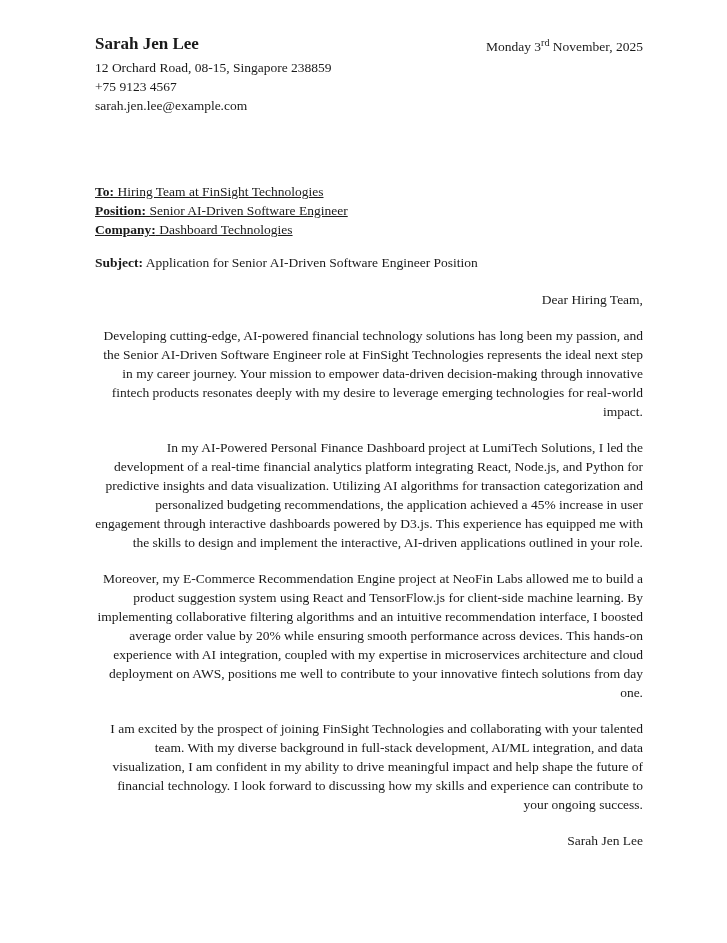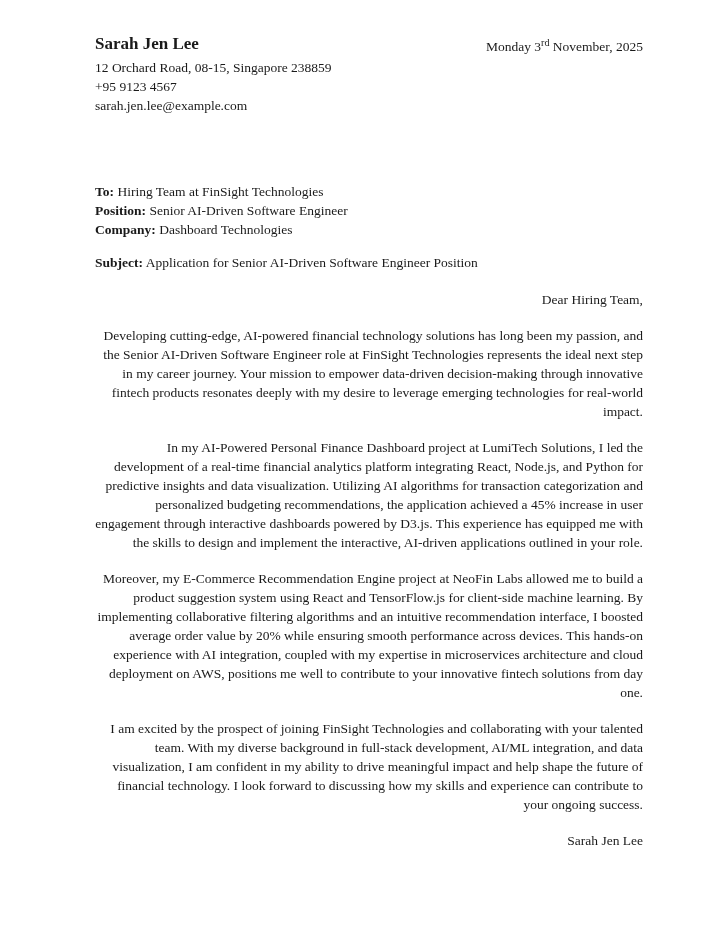--- a/index.html
+++ b/index.html
@@ -46,20 +46,21 @@
     vertical-align: super;
   }
   .label {
     font-weight: bold;
   }
   .recipient-block {
     margin-bottom: 14px;
   }
   .recipient-line {
     line-height: 19px;
+    text-decoration: underline;
   }
   .subject-line {
     margin: 0 0 18px 0;
   }
   p.letter-par {
     margin: 0 0 17px 0;
     text-align: right;
   }
   .signoff {
     margin: 0 0 16px 0;
@@ -70,21 +71,21 @@
 </style>
 </head>
 <body>
 
 <div class="page">
 
   <div class="letter-header">
     <div class="header-left">
       <div class="sender-name">Sarah Jen Lee</div>
       <div class="sender-line">12 Orchard Road, 08-15, Singapore 238859</div>
-      <div class="sender-line">+95 9123 4567</div>
+      <div class="sender-line">+75 9123 4567</div>
       <div class="sender-line">sarah.jen.lee@example.com</div>
     </div>
     <div class="header-right">
       <div class="letter-date"><span>Monday 3</span><sup>rd</sup><span> November, 2025</span></div>
     </div>
   </div>
 
   <div class="recipient-block">
     <div class="recipient-line"><span class="label">To:</span><span> Hiring Team at FinSight Technologies</span></div>
     <div class="recipient-line"><span class="label">Position:</span><span> Senior AI-Driven Software Engineer</span></div>

